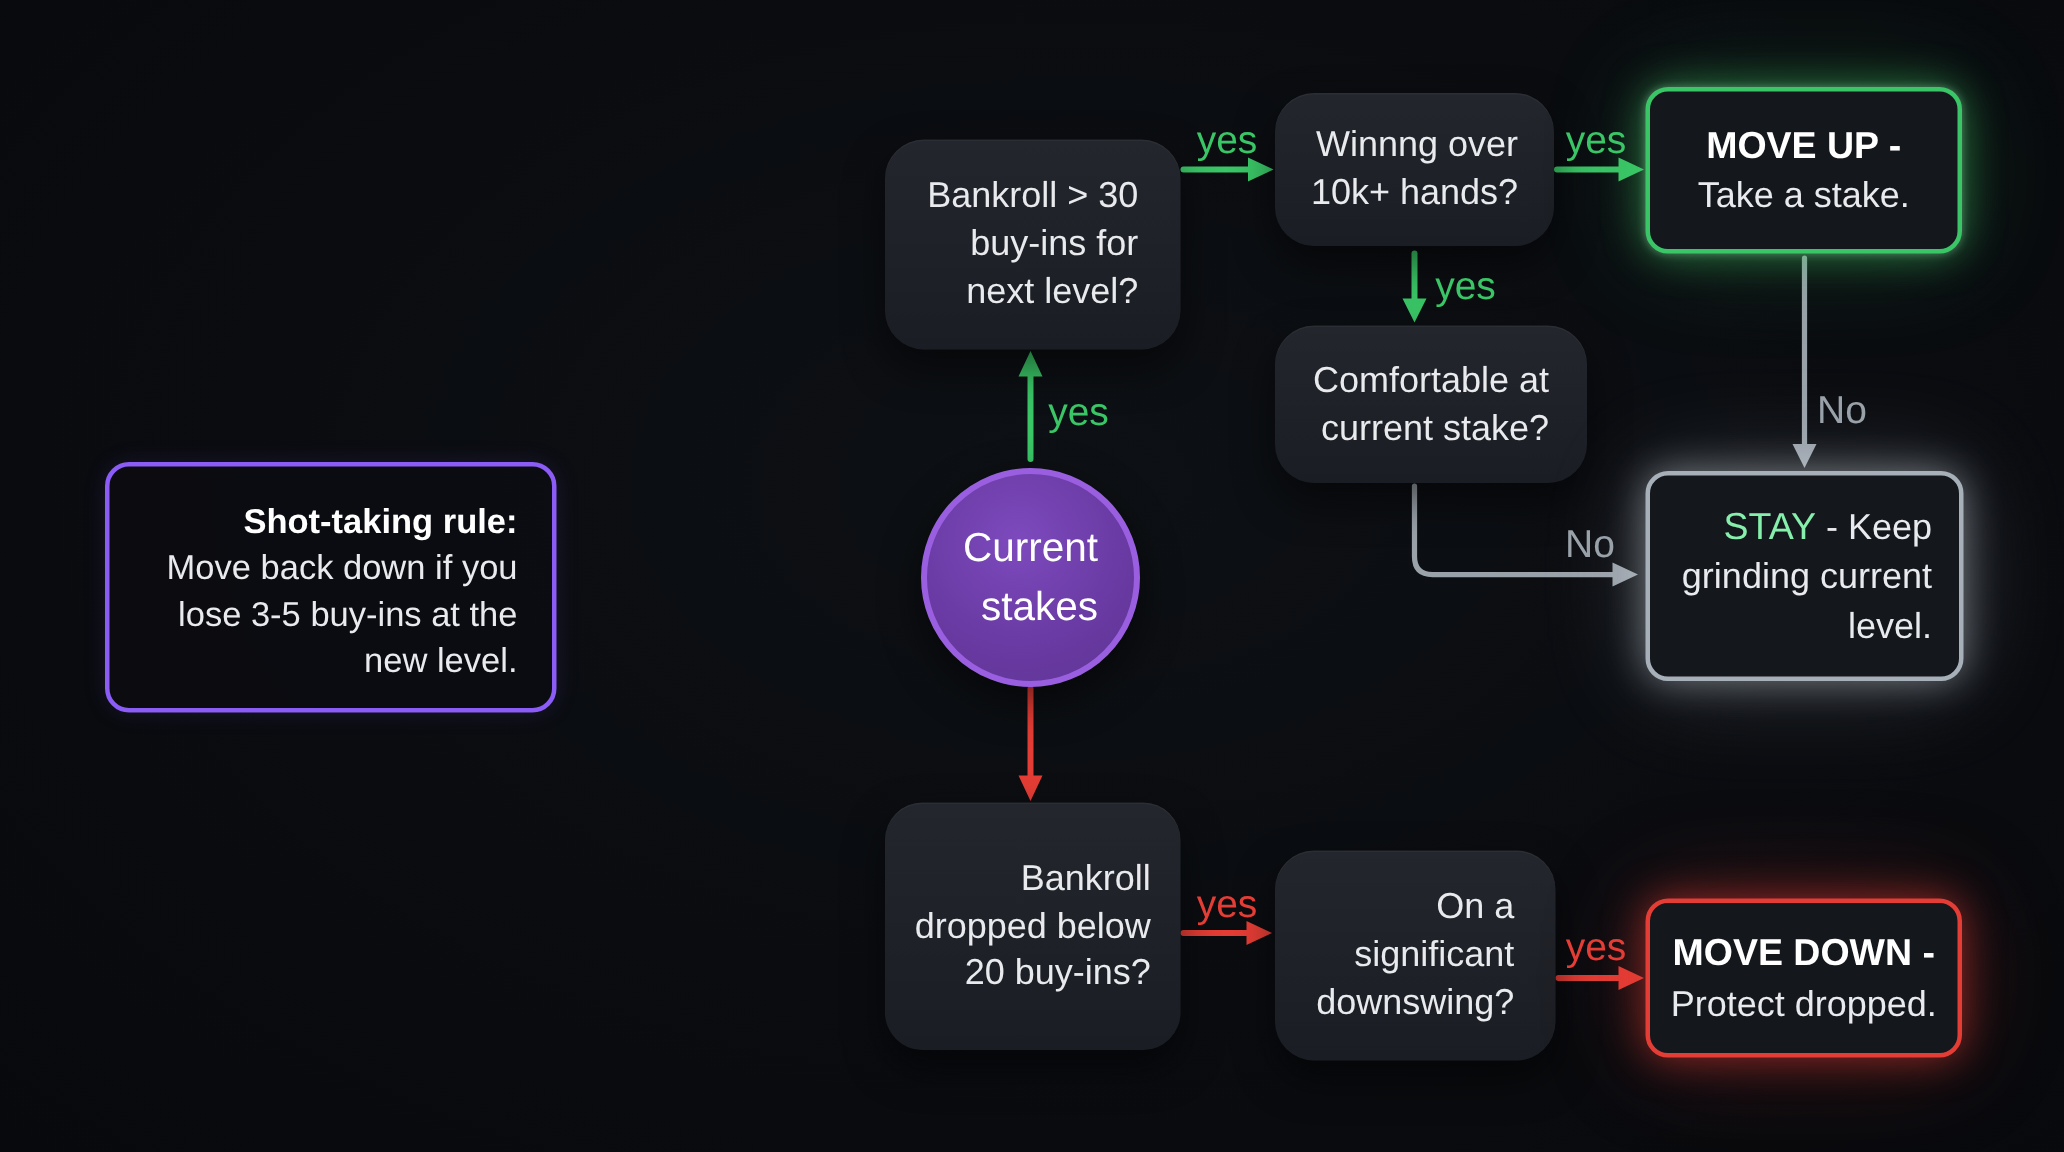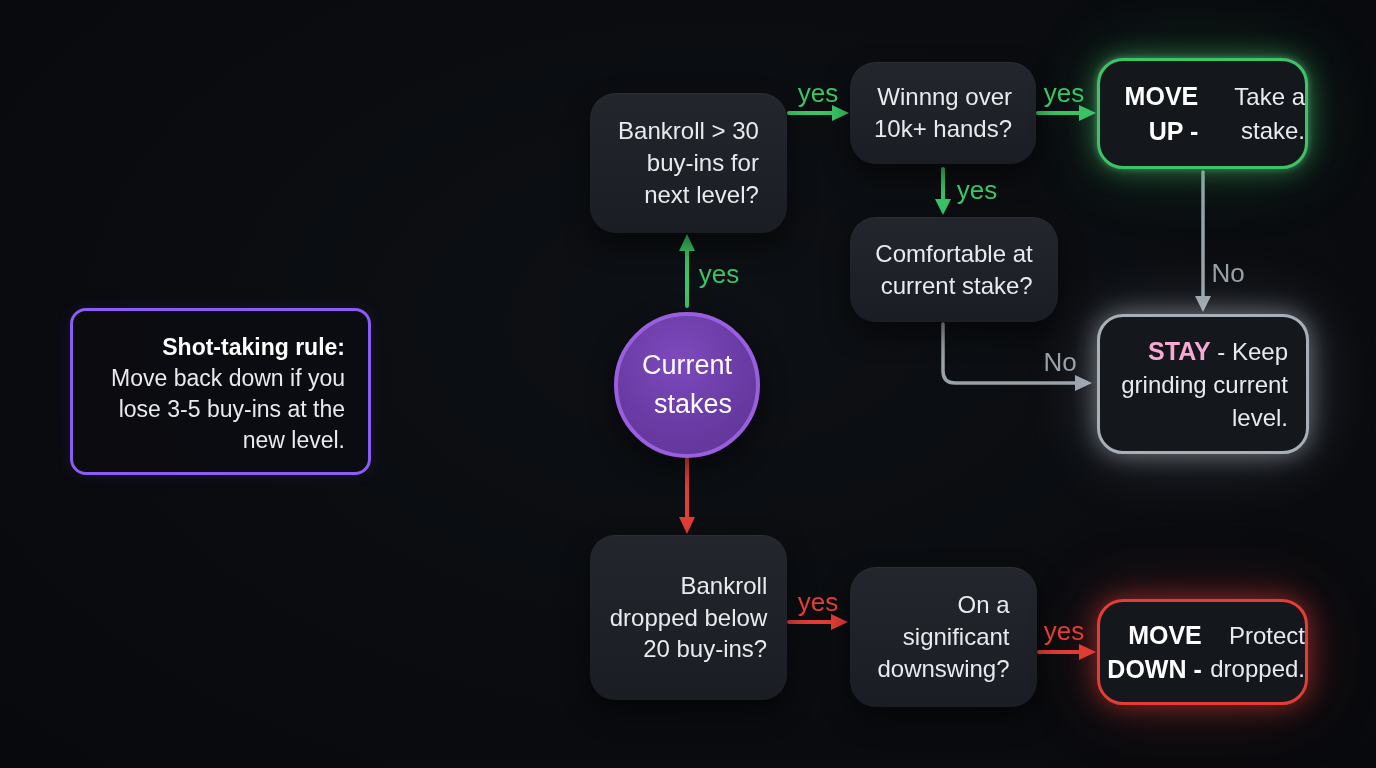--- a/index.html
+++ b/index.html
@@ -18,32 +18,32 @@
   .h-gray{fill:var(--gray);stroke:none;}
 
   .node{position:absolute;box-sizing:border-box;display:flex;align-items:center;justify-content:center;
     text-align:right;color:var(--text);}
   .qbox{
     background:linear-gradient(180deg,#23262d 0%,#1a1d23 100%);
     border-radius:26px;font-size:24px;line-height:1.32;white-space:pre-line;
     box-shadow:0 12px 26px rgba(0,0,0,.5), inset 0 1px 0 rgba(255,255,255,.04);
   }
   .outcome{
-    background:#14171c;border-radius:26px;line-height:1.38;
+    background:#14171c;border-radius:15px;flex-direction:column;line-height:1.38;
   }
   .outcome .t{font-weight:bold;font-size:25px;color:#ffffff;}
   .outcome .b{font-size:24px;color:var(--text);}
   .outcome-green{border:3px solid var(--green);
     box-shadow:0 0 26px rgba(62,197,102,.55),0 0 70px rgba(62,197,102,.22),0 0 6px rgba(220,255,230,.35);}
   .outcome-gray{border:3px solid #a7b0b8;
     box-shadow:0 0 26px rgba(225,235,245,.45),0 0 70px rgba(225,235,245,.18);}
   .outcome-red{border:3px solid var(--red);
     box-shadow:0 0 26px rgba(227,61,53,.55),0 0 70px rgba(227,61,53,.25);}
   .stay-inner{width:170px;font-size:24px;line-height:1.38;color:var(--text);}
-  .stay-inner .t{font-weight:bold;color:#f9a8d4;}
+  .stay-inner .t{font-weight:normal;color:#86efac;}
 
   .circle{
     left:614px;top:312px;width:146px;height:146px;border-radius:50%;
     background:radial-gradient(circle at 44% 32%, #7d4abd 0%, #6a3ba4 55%, #5f3494 100%);
     border:4px solid var(--circle-border);
     font-size:27px;line-height:1.45;white-space:pre-line;color:#ffffff;
     box-shadow:0 10px 26px rgba(0,0,0,.5);
   }
 
   .note{

